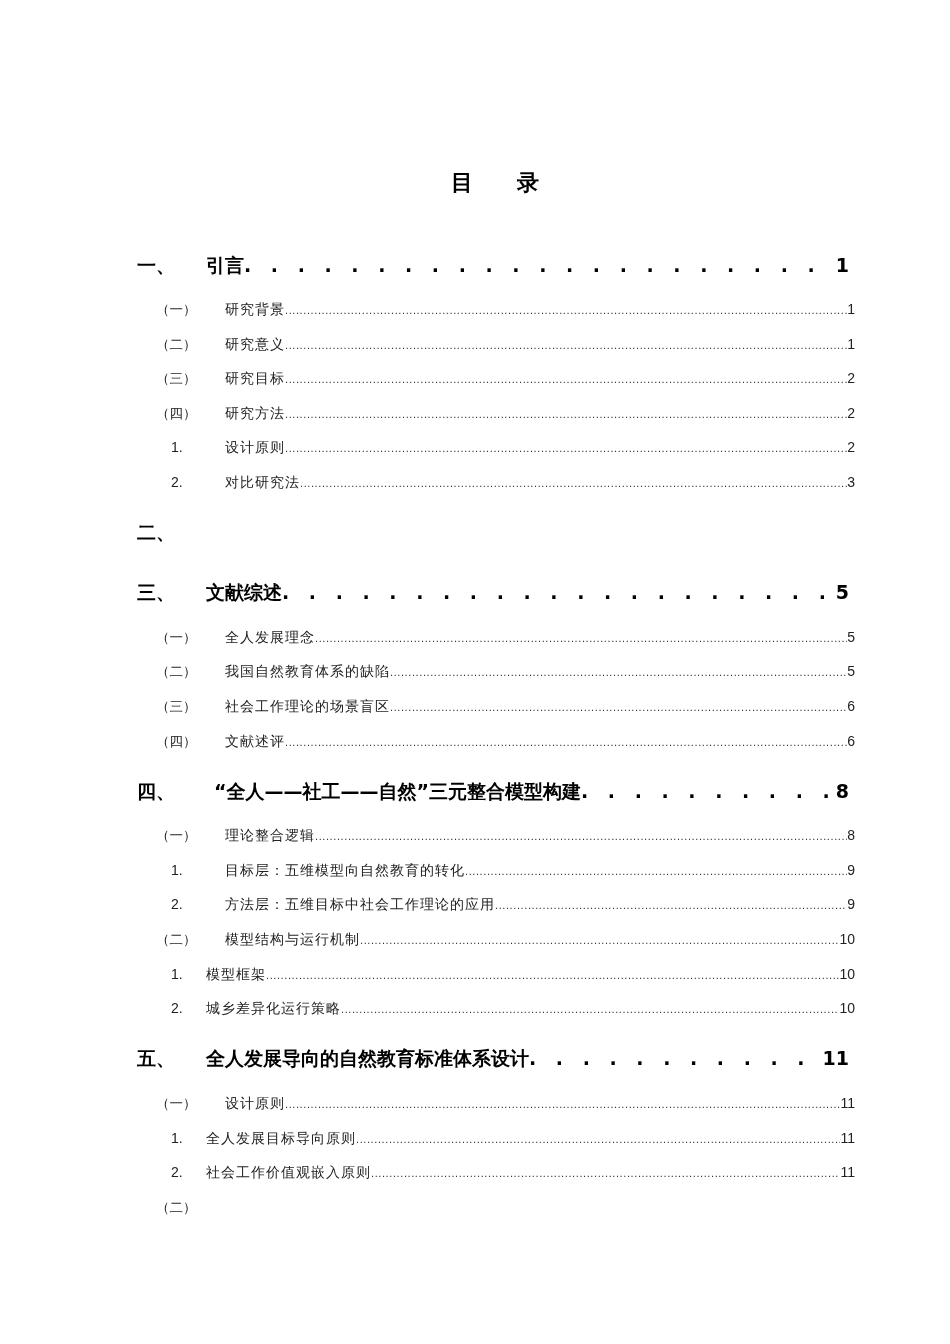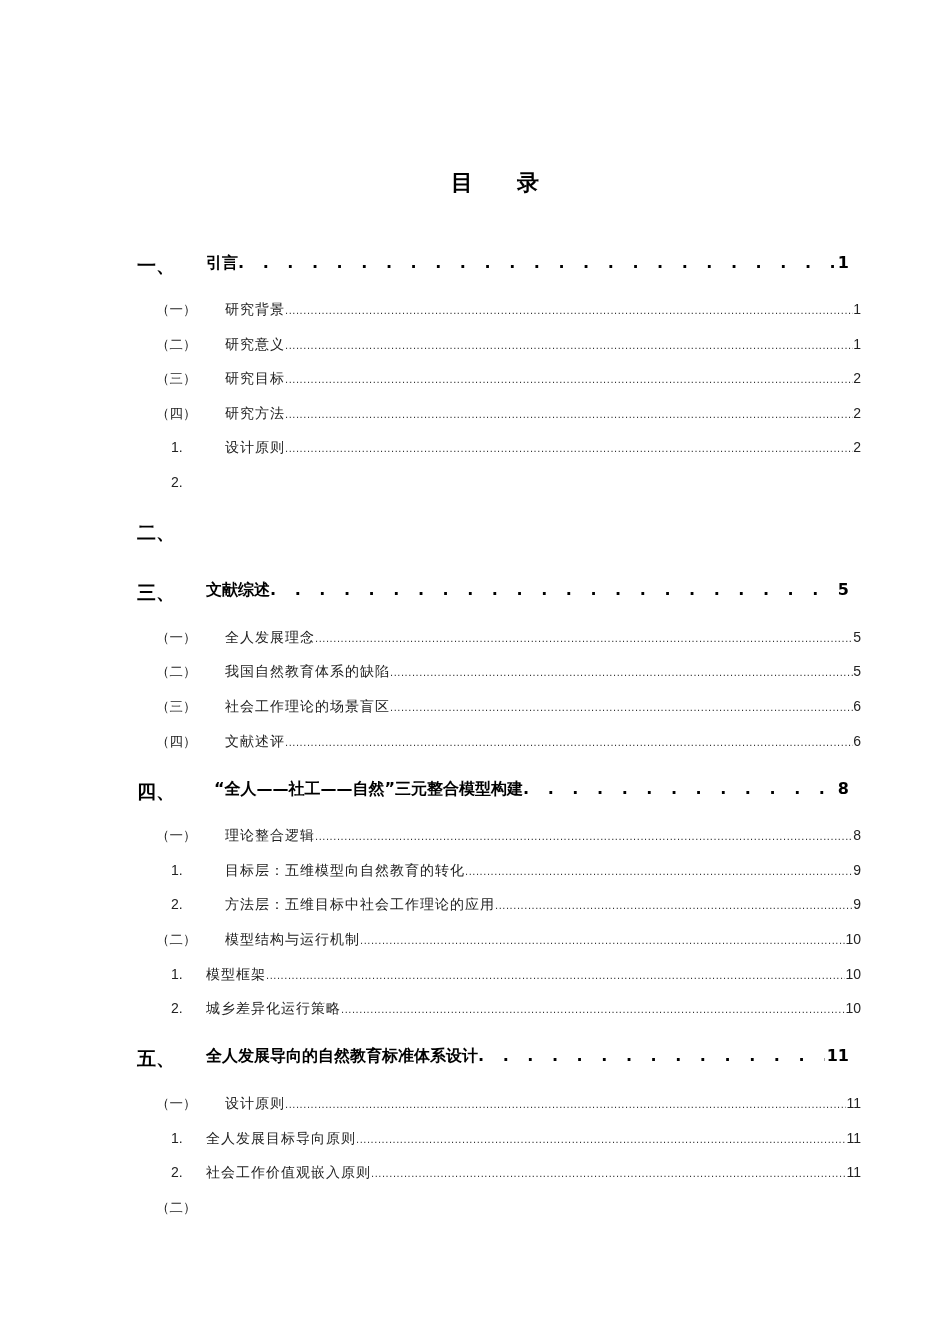--- a/index.html
+++ b/index.html
@@ -8,29 +8,29 @@
   .title {
     position: absolute; top: 168px; left: 0; width: 990px; text-align: center;
     font-family: "DejaVu Serif", serif; font-weight: bold; font-size: 22px; letter-spacing: 0;
   }
   .title .gap { display: inline-block; width: 44px; }
   .row { position: absolute; left: 0; width: 950px; height: 24px; }
   .num, .txt, .lead, .pg { position: absolute; white-space: nowrap; }
   
   .l1 .num { left: 137px; font-family: "DejaVu Sans", sans-serif; font-weight: bold; font-size: 19px; top: -12px; }
   .l1 .entry { position: absolute; left: 206px; right: 101px; top: -12px; display: flex; align-items: baseline;
-    font-family: "DejaVu Sans", sans-serif; font-weight: bold; font-size: 16px; }
+    font-family: "DejaVu Sans", sans-serif; font-weight: bold; font-size: 19px; }
   .l1 .leader { flex: 1; overflow: hidden; white-space: nowrap; letter-spacing: 6.5px; font-weight: bold; margin: 0 2px 0 0; }
   .l1 .leader::before { content: ". . . . . . . . . . . . . . . . . . . . . . . . . . . . . . . . . . . . . . . . . . . . . . . . . . . . . . . . . . . . . . . . . . . . . . . . . . . . . . . . . . . . . . . . . . . . . . . . . . . . . . . . . ."; }
   .l1 .pgn { font-weight: bold; }
   
   .l2 .num, .l3 .num { font-family: "DejaVu Serif", serif; font-size: 13.5px; top: -9px; color: #222; }
   .l2 .num { left: 156px; }
   .l3 .num { left: 171px; font-family: "Liberation Sans", sans-serif; font-size: 14px; }
-  .l2 .entry, .l3 .entry { position: absolute; right: 89px; top: -9px; display: flex; align-items: baseline;
+  .l2 .entry, .l3 .entry { position: absolute; right: 95px; top: -9px; display: flex; align-items: baseline;
     font-family: "DejaVu Serif", serif; font-size: 14px; color: #222; letter-spacing: 1px; }
   .l2 .entry, .l3 .entry.ind { left: 225px; }
   .l3 .entry.short { left: 206px; }
   .l2 .leader, .l3 .leader { flex: 1; overflow: hidden; white-space: nowrap; font-family: "Liberation Sans", sans-serif;
     font-size: 11px; letter-spacing: 0.6px; color: #333; }
   .l2 .leader::before, .l3 .leader::before { content: "........................................................................................................................................................................................................................................................................"; }
   .pgn2 { font-family: "Liberation Sans", sans-serif; font-size: 14px; letter-spacing: 0; }
 </style>
 </head>
 <body>
@@ -90,20 +90,25 @@
     <span class="num">1.</span>
     <div class="entry ind">
       <span>设计原则</span>
       <span class="leader"></span>
       <span class="pgn2">2</span>
     </div>
   </div>
 
   <div class="row l3" style="top:483px">
     <span class="num">2.</span>
+    <div class="entry ind">
+      <span>对比研究法</span>
+      <span class="leader"></span>
+      <span class="pgn2">3</span>
+    </div>
   </div>
 
   <div class="row l1" style="top:532px">
     <span class="num">二、</span>
   </div>
 
   <div class="row l1" style="top:592px">
     <span class="num">三、</span>
     <div class="entry">
       <span>文献综述</span>

